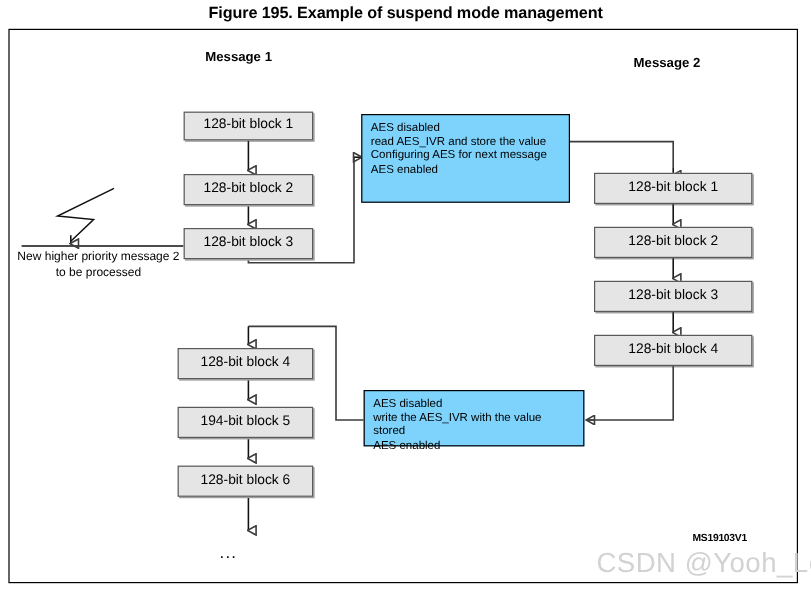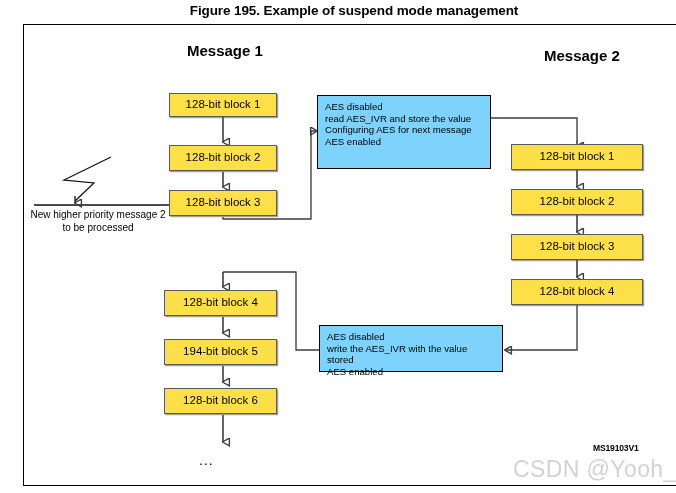--- a/index.html
+++ b/index.html
@@ -10,21 +10,21 @@
   body {
     width: 676px;
     height: 493px;
     font-family: "Liberation Sans", sans-serif;
     color: #000000;
     overflow: hidden;
     position: relative;
   }
   #page {
     position: absolute;
-    left: 16px; top: 0;
+    left: 0; top: 0;
     width: 576px;
     height: 493px;
   }
   #figure-title {
     position: absolute;
     left: 0;
     top: 3px;
     width: 676px;
     text-align: center;
     font-size: 13.5px;
@@ -37,32 +37,32 @@
     left: 7px;
     top: 24px;
     width: 658px;
     height: 462px;
     border: 1.4px solid #000000;
     box-sizing: border-box;
     background: #ffffff;
   }
   .col-header {
     position: absolute;
-    font-size: 15px;
+    font-size: 11px;
     font-weight: bold;
     white-space: nowrap;
   }
   #hdr-msg1 { left: 171px; top: 42px; }
   #hdr-msg2 { left: 528px; top: 47px; text-align: center; }
 
   .blk {
     position: absolute;
     box-sizing: border-box;
     border: 1.1px solid #5a5a5a;
-    background: #fde047;
+    background: #e5e5e5;
     font-size: 11.5px;
     text-align: center;
     line-height: 1.0;
     display: flex;
     align-items: center;
     justify-content: center;
     box-shadow: 1.2px 1.2px 0 rgba(80,80,80,0.55);
     white-space: nowrap;
   }
   .note {

